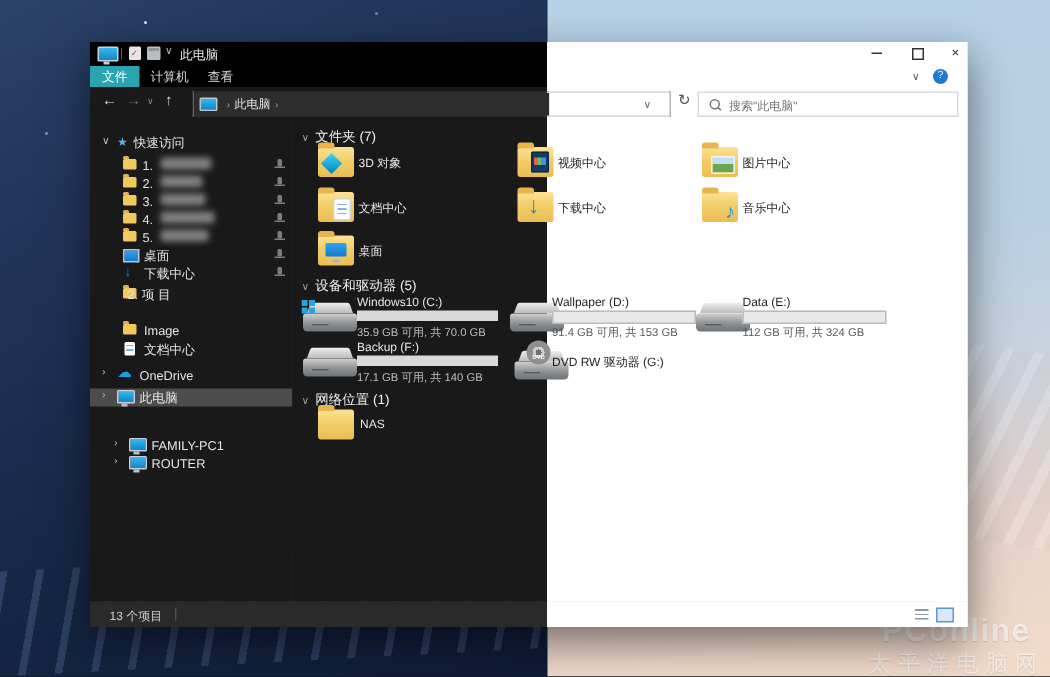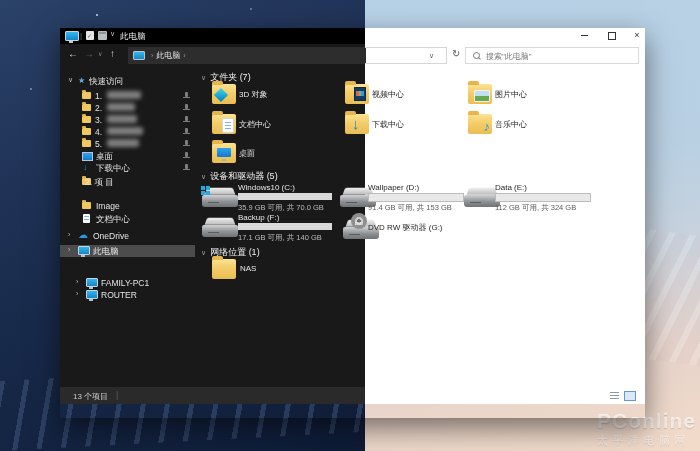--- a/index.html
+++ b/index.html
@@ -11,23 +11,23 @@
   .wall-left .streaks{position:absolute;left:0;bottom:0;width:365px;height:70px;
     background:repeating-linear-gradient(100deg,rgba(130,160,210,.22) 0 5px,rgba(20,35,70,0) 5px 24px);
     transform:skewY(-3deg);transform-origin:left bottom;}
   .stars{position:absolute;left:0;top:0;width:2px;height:2px;border-radius:50%;
     box-shadow:96px 14px 0 rgba(230,238,250,.9),30px 88px 0 rgba(255,255,255,.45),150px 40px 0 rgba(255,255,255,.35),250px 8px 0 rgba(255,255,255,.4);}
   .wall-right{position:absolute;left:365px;top:0;width:335px;height:451px;
     background:linear-gradient(172deg,#b7d1e6 0%,#b9d0e3 38%,#c9d2dd 58%,#e6d3cb 78%,#f3dbc9 100%);}
   .wall-right .ridge{position:absolute;right:0;top:230px;width:90px;height:130px;
     background:repeating-linear-gradient(115deg,rgba(255,255,255,.35) 0 6px,rgba(210,190,185,.25) 6px 18px);
     transform:skewY(8deg);opacity:.5;}
-  .watermark{position:absolute;right:4px;top:409px;text-align:left;pointer-events:none;}
+  .watermark{position:absolute;right:4px;top:409px;text-align:center;pointer-events:none;}
   .wm1{font-size:21px;font-weight:bold;color:rgba(255,255,255,.68);text-shadow:0 1px 1px rgba(150,130,125,.35);letter-spacing:1px;}
-  .wm2{font-size:11px;color:rgba(255,255,255,.62);letter-spacing:4.5px;margin-top:0px;text-shadow:0 1px 1px rgba(150,130,125,.3);}
+  .wm2{font-size:15px;color:rgba(255,255,255,.62);letter-spacing:4.5px;margin-top:0px;text-shadow:0 1px 1px rgba(150,130,125,.3);}
   
   .window{position:absolute;left:60px;top:28px;width:585px;height:390px;box-shadow:0 10px 26px rgba(0,0,0,.5);}
   .titlebar{position:relative;height:16px;background:linear-gradient(90deg,#000 305px,#fff 305px);}
   .ribbonrow{position:relative;height:14px;background:linear-gradient(90deg,#000 305px,#fff 305px);}
   .navrow{position:relative;height:22px;background:linear-gradient(90deg,#191919 305px,#fff 305px);}
   .bodyrow{position:relative;height:321px;}
   .sidebar{position:absolute;left:0;top:0;width:135px;height:321px;background:#191919;overflow:hidden;}
   .main{position:absolute;left:135px;top:0;width:450px;height:321px;
     background:linear-gradient(90deg,#191919 170px,#ffffff 170px);overflow:hidden;}
   .statusbar{position:relative;height:17px;background:linear-gradient(90deg,#2a2a2a 305px,#ffffff 305px);}
@@ -158,20 +158,27 @@
     <span class="tsep">|</span>
     <span class="qat1"></span>
     <span class="qat2"></span>
     <span class="qatchev">∨</span>
     <span class="ttitle">此电脑</span>
     <span class="wc wc-min"><i></i></span>
     <span class="wc wc-max"><i></i></span>
     <span class="wc wc-close">×</span>
   </div>
 
+  <div class="ribbonrow">
+    <span class="tab tab-file">文件</span>
+    <span class="tab tab-comp">计算机</span>
+    <span class="tab tab-view">查看</span>
+    <span class="rchev">∨</span>
+    <span class="helpico">?</span>
+  </div>
 
   <div class="navrow">
     <span class="navbtn nb-back">←</span>
     <span class="navbtn nb-fwd">→</span>
     <span class="navbtn nb-chev">∨</span>
     <span class="navbtn nb-up">↑</span>
     <div class="addrbox">
       <span class="amon"></span>
       <span class="acrumb"><span class="asep">›</span><span>此电脑</span><span class="asep">›</span></span>
       <span class="addrchev">∨</span>

